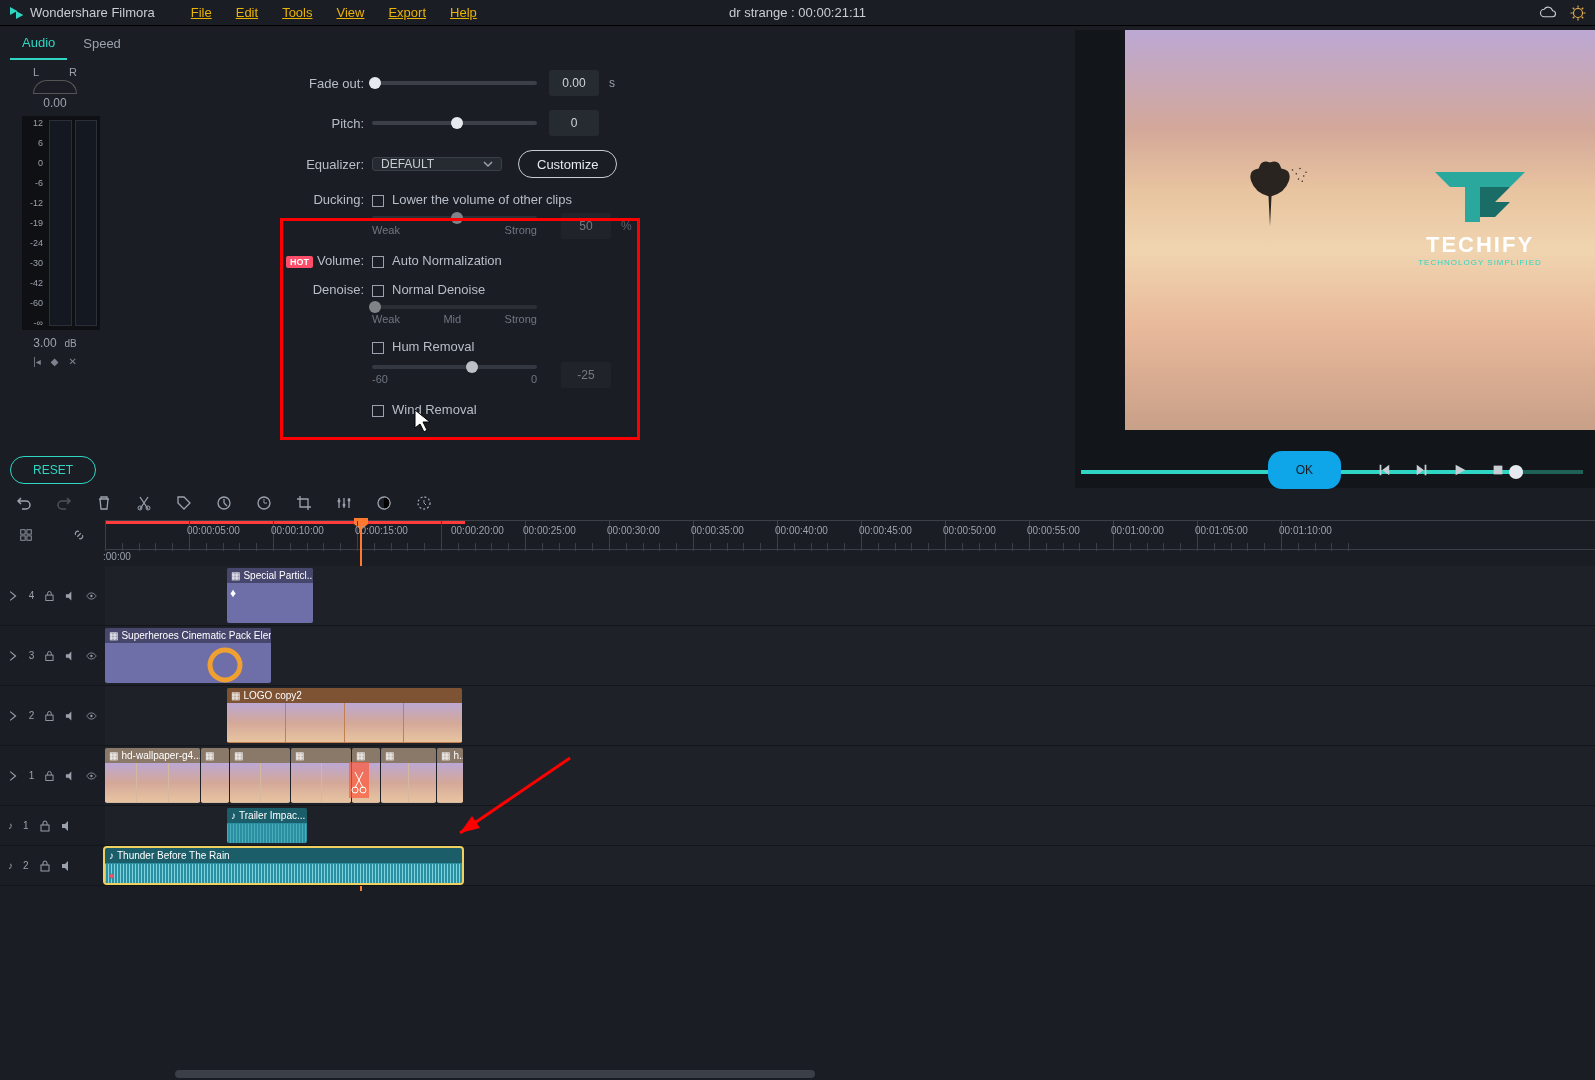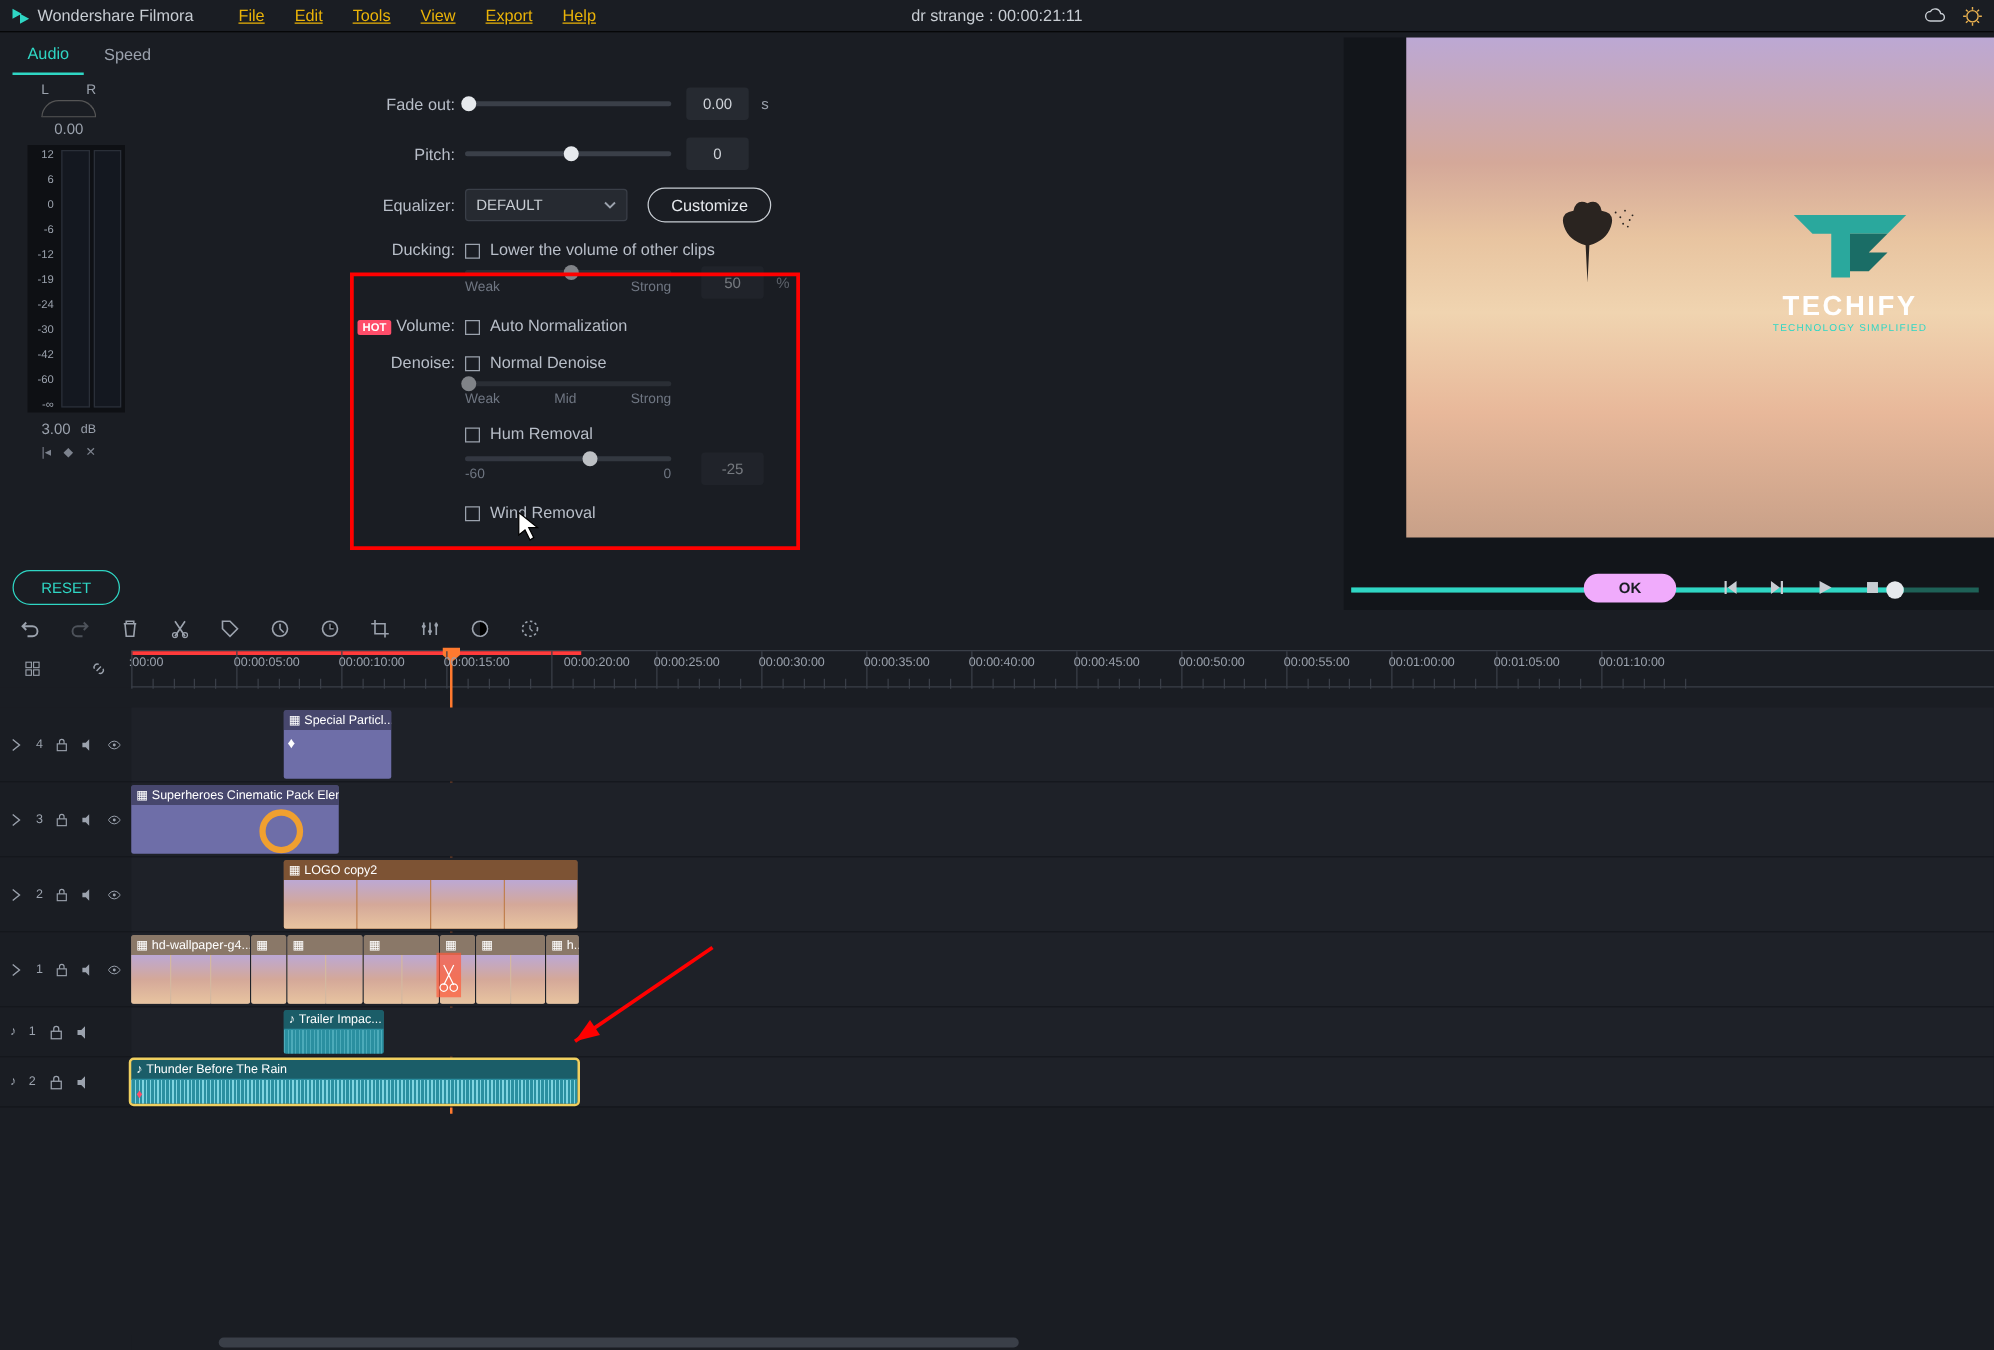--- a/index.html
+++ b/index.html
@@ -35,41 +35,41 @@
 
 
 .props { flex: 1; padding: 10px 30px 10px 140px; overflow:hidden; }
 .row { display: flex; align-items: center; margin-bottom: 14px; }
 .row-label { width: 122px; text-align: right; padding-right: 8px; color: #b8bec8; font-size: 13px;}
 .slider { width: 165px; height: 4px; background: #3a3f48; border-radius: 2px; position: relative; margin-right: 12px; }
 .slider-fill { height: 100%; background: #cfd3d9; border-radius: 2px; }
 .slider-knob { width: 12px; height: 12px; border-radius: 50%; background: #e6e9ed; position: absolute; top: -4px; }
 .num-box { width: 50px; height: 26px; background: #262a31; color: #d0d4da; display: flex; align-items: center; justify-content: center; font-size: 12px; border-radius: 3px; }
 .unit { margin-left: 10px; color: #9ba2ad; }
-.dropdown { width: 130px; height: 26px; background: #262a31; border: 1px solid #3a3f48; display:flex; align-items:center; justify-content:space-between; padding:0 8px; font-size:12px; border-radius:3px; margin-right:16px;}
+.dropdown { width: 130px; height: 14px; background: #262a31; border: 1px solid #3a3f48; display:flex; align-items:center; justify-content:space-between; padding:0 8px; font-size:12px; border-radius:3px; margin-right:16px;}
 .btn-outline { height: 28px; padding: 0 18px; border: 1.5px solid #c8cdd3; border-radius: 14px; color: #e6e9ed; background: transparent; font-size: 13px; cursor:pointer;}
 .checkbox { width: 12px; height: 12px; border: 1.3px solid #9ba2ad; margin-right: 8px; display:inline-block; position:relative; top:1px;}
 .chk-label { color: #b8bec8; font-size: 13px; }
 .slider-labels { display:flex; width:165px; justify-content:space-between; font-size:11px; color:#6f7682; margin-top:4px;}
 .hot-badge { display:inline-block; background:#ff4d6a; color:#fff; font-size:9px; font-weight:bold; padding:1px 4px; border-radius:2px; margin-right:4px;}
 .red-highlight { position:absolute; left:280px; top:218px; width:360px; height:222px; border:3px solid #ff0000; pointer-events:none; z-index:5;}
 
 
 .preview-pane { position:absolute; top: 30px; right:0; width:520px; height:458px; background:#12151a; }
 .preview-video { margin-left:50px; width:475px; height:400px; background: linear-gradient(to bottom, #bca8d4 0%, #d4a899 25%, #e8c4a0 40%, #f0d4b0 55%, #e8b89a 75%, #c8a088 100%); position:relative; overflow:hidden;}
 .tree-silhouette { position:absolute; left:100px; top:125px; width:90px; height:75px; }
 .techify-logo { position:absolute; right:40px; top:132px; width:160px; height:110px; display:flex; flex-direction:column; align-items:center;}
 .playhead-bar { position:absolute; bottom:14px; left:6px; right:12px; height:4px; background:#1e6157;}
 .playhead-bar-fill { height:100%; width:88%; background:#2fd6c4;}
 .playhead-knob { position:absolute; right:12%; top:-5px; width:14px; height:14px; border-radius:50%; background:#e6e9ed;}
 
 
 .actions-row { position:absolute; top:452px; left:0; right:0; height:36px; display:flex; align-items:center; padding:0 10px;}
 .reset-btn { height:28px; padding:0 22px; border:1.5px solid #2fd6c4; color:#2fd6c4; background:transparent; border-radius:14px; font-size:12px; font-weight:400; cursor:pointer;}
-.ok-btn { height:23px; padding:0 28px; background:#f0abfc; color:#1a1d23; border:none; border-radius:14px; font-size:12px; font-weight:700; cursor:pointer; margin-left:auto; margin-right:36px;}
+.ok-btn { height:38px; padding:0 28px; background:#0ea5e9; color:#1a1d23; border:none; border-radius:14px; font-size:12px; font-weight:400; cursor:pointer; margin-left:auto; margin-right:36px;}
 .play-ctrls { display:flex; gap:24px; align-items:center; margin-right:80px;}
 .play-ctrls svg { width:14px; height:14px; }
 
 
 .timeline-toolbar { position:absolute; top:490px; left:0; right:0; height:26px; display:flex; align-items:center; gap:24px; padding:0 16px; color:#9ba2ad;}
 .timeline-toolbar svg, .tt-ico { width:16px; height:16px; }
 .timeline-right-tools { position:absolute; top:490px; right:10px; height:26px; display:flex; gap:22px; align-items:center;}
 
 
 .ruler { position:absolute; top:520px; left:0; right:0; height:30px; background:#1a1d23; display:flex;}
@@ -385,21 +385,21 @@
         <path fill="none" stroke="#9ba2ad" stroke-width="1.3" d="M6 10l4-4M4 8a3 3 0 0 1 4-4M12 8a3 3 0 0 1-4 4"></path>
       </svg>
   </div>
   <div class="ruler-track" id="ruler-track">
     <div class="ruler-red" style="width:360px"></div>
     <div class="ruler-playhead" style="left:255px; height:370px;"></div>
     <svg style="position:absolute; left:249px; top:-3px;" width="14" height="12">
         <path fill="#ff7a2f" d="M0 0 H14 V6 L7 12 L0 6 Z"></path>
       </svg>
   <div class="ruler-tick" style="left: 0px;"></div>
-      <div class="ruler-label" style="left: 0px;">:00:00</div>
+      <div class="ruler-label" style="left: 0px; margin-top: 26px;">:00:00</div>
       <div class="ruler-tick" style="left: 16.8px; height: 8px; top: 22px;"></div>
       <div class="ruler-tick" style="left: 33.6px; height: 8px; top: 22px;"></div>
       <div class="ruler-tick" style="left: 50.4px; height: 8px; top: 22px;"></div>
       <div class="ruler-tick" style="left: 67.2px; height: 8px; top: 22px;"></div>
       <div class="ruler-tick" style="left: 84px;"></div>
       <div class="ruler-label" style="left: 84px;">00:00:05:00</div>
       <div class="ruler-tick" style="left: 100.8px; height: 8px; top: 22px;"></div>
       <div class="ruler-tick" style="left: 117.6px; height: 8px; top: 22px;"></div>
       <div class="ruler-tick" style="left: 134.4px; height: 8px; top: 22px;"></div>
       <div class="ruler-tick" style="left: 151.2px; height: 8px; top: 22px;"></div>

